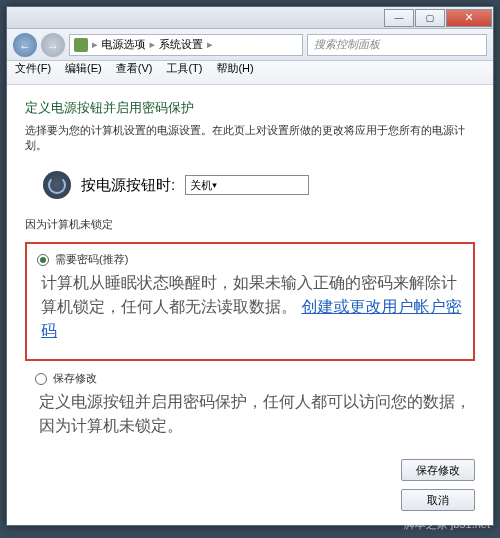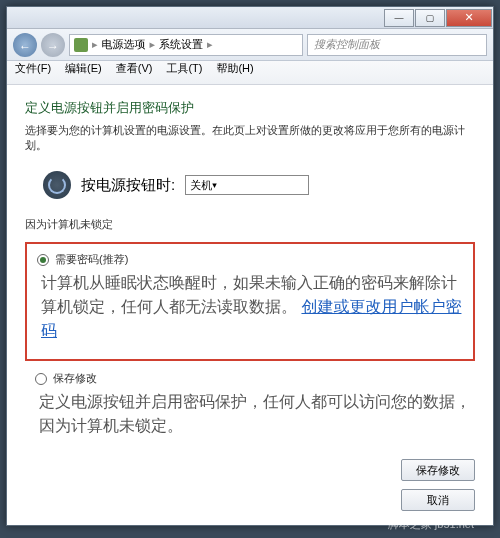--- a/index.html
+++ b/index.html
@@ -28,21 +28,21 @@
 .dropdown::after { content: "▾"; font-size: 9px; }
 .highlight-box { border: 2px solid #d04030; padding: 8px 10px; margin: 6px 0 10px 0; }
 .radio-row { display: flex; align-items: flex-start; gap: 6px; margin-bottom: 4px; }
 .radio { width: 12px; height: 12px; border: 1px solid #666; border-radius: 50%; margin-top: 2px; flex-shrink: 0; display: flex; align-items: center; justify-content: center; }
 .radio.sel::after { content: ""; width: 6px; height: 6px; background: #3a7a3a; border-radius: 50%; }
 .opt-title { font-size: 11px; color: #333; }
 .opt-desc { font-size: 16px; color: #555; margin-left: 4px; line-height: 1.5; margin-bottom: 8px; }
 .link { color: #2060c0; text-decoration: underline; cursor: pointer; }
 .footer { position: absolute; bottom: 14px; right: 18px; display: flex; gap: 8px; flex-direction: column; }
 .btn { min-width: 74px; height: 22px; border: 1px solid #8a94a0; background: linear-gradient(#f8f9fb,#e4e8ee); font-size: 11px; display: flex; align-items: center; justify-content: center; border-radius: 2px; }
-.watermark { position: absolute; bottom: 6px; right: 26px; color: rgba(255,255,255,0.6); font-size: 11px; pointer-events: none; }
+.watermark { position: absolute; bottom: 6px; right: 10px; color: rgba(255,255,255,0.6); font-size: 11px; pointer-events: none; }
 </style>
 </head>
 <body>
 
 <div class="window">
   <div class="titlebar">
     <div class="tbtn">—</div>
     <div class="tbtn">▢</div>
     <div class="tbtn close">✕</div>
   </div>

